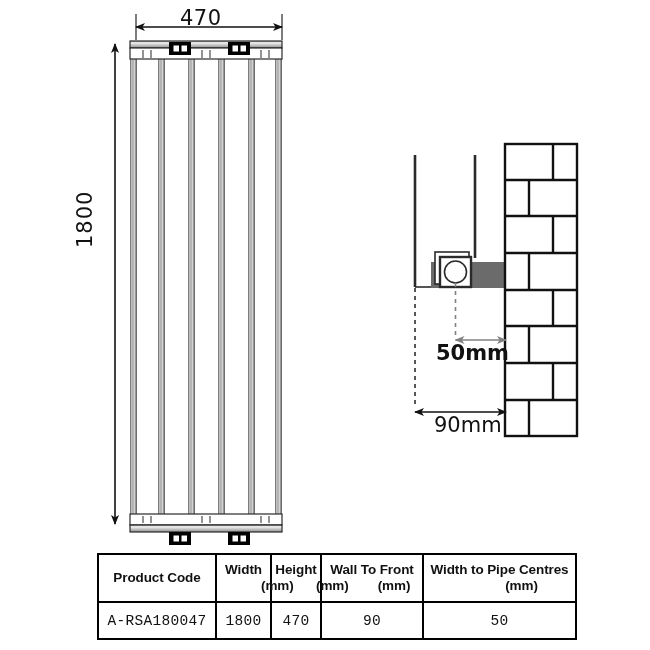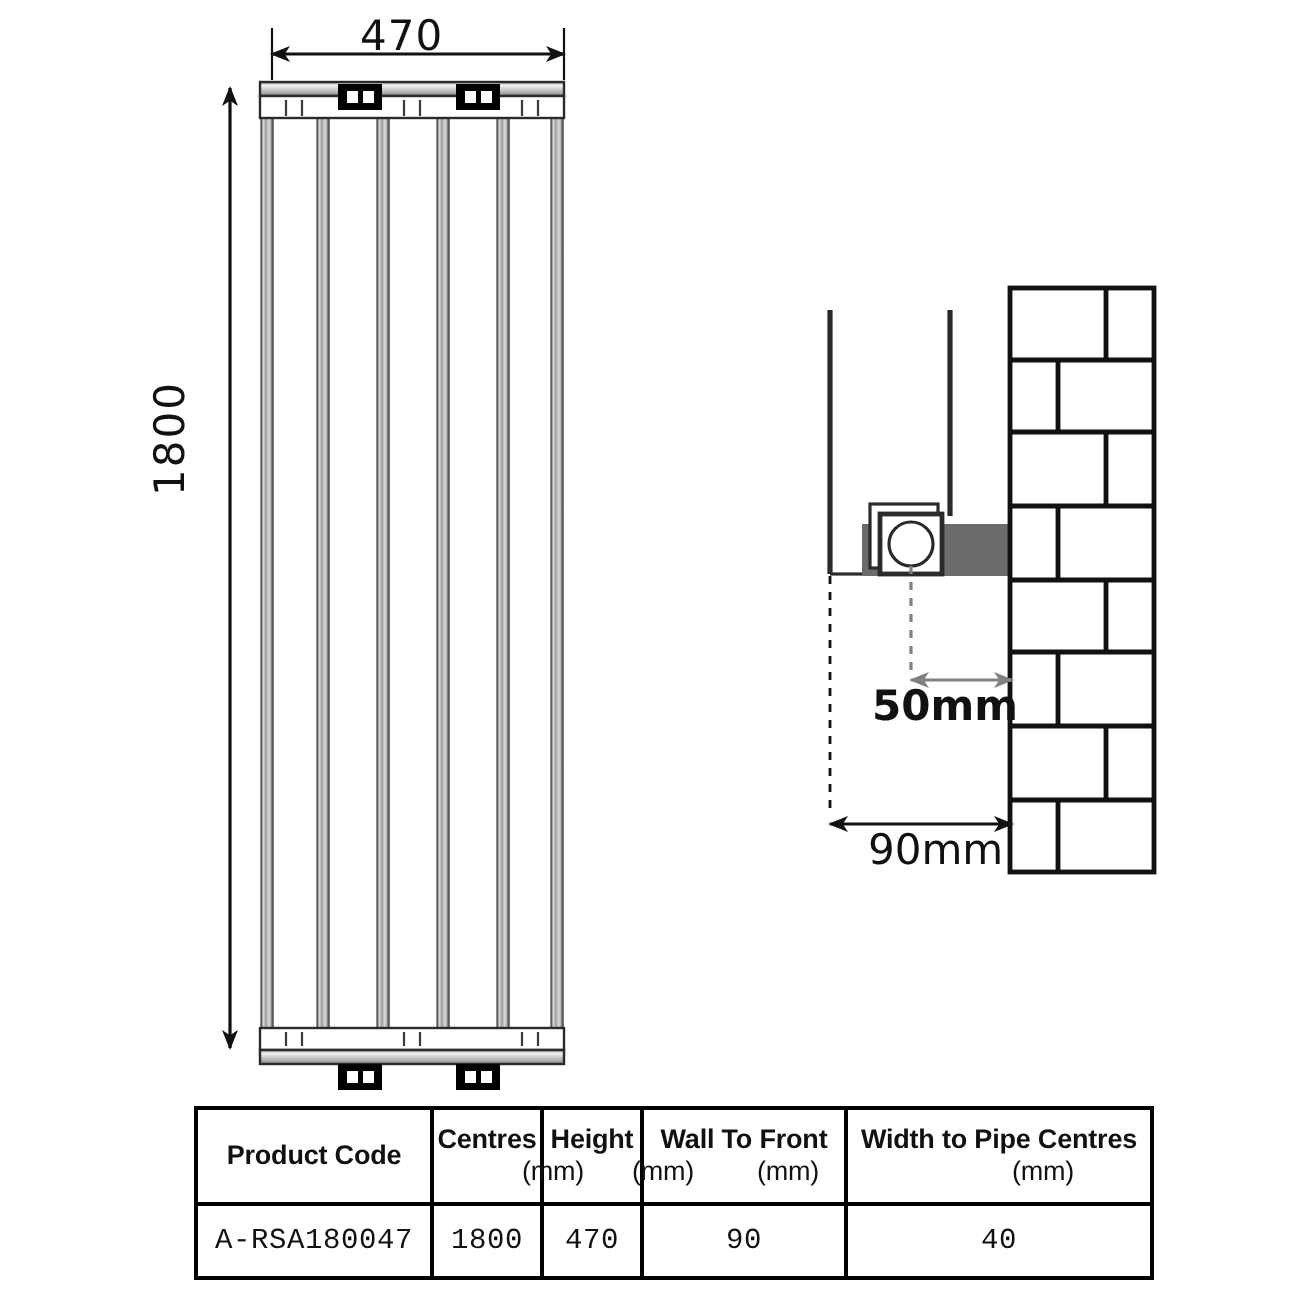--- a/index.html
+++ b/index.html
@@ -54,21 +54,21 @@
     height: 46px;
     letter-spacing: -0.1px;
   }
   table.spec td {
     font-family: Liberation Mono, monospace;
     font-weight: normal;
     font-size: 14.5px;
     height: 35px;
     letter-spacing: 0.3px;
   }
-  .th-sub { display: block; font-weight: normal; margin-left: 44px; }
+  .th-sub { display: block; font-weight: bold; margin-left: 44px; }
   
   .dim-text {
     position: absolute;
     font-family: "DejaVu Sans", sans-serif;
     color: #111111;
     white-space: nowrap;
   }
   #dim-470 {
     left: 168px;
     top: 6px;
@@ -290,21 +290,21 @@
         <col style="width:50px">
         <col style="width:102px">
         <col style="width:153px">
       </colgroup>
       <thead>
         <tr>
           <th>
             <span>Product Code</span>
           </th>
           <th>
-            <span>Centres</span>
+            <span>Width</span>
             <span class="th-sub">(mm)</span>
           </th>
           <th>
             <span>Height</span>
             <span class="th-sub">(mm)</span>
           </th>
           <th>
             <span>Wall To Front</span>
             <span class="th-sub">(mm)</span>
           </th>
@@ -313,19 +313,19 @@
             <span class="th-sub">(mm)</span>
           </th>
         </tr>
       </thead>
       <tbody>
         <tr>
           <td>A-RSA180047</td>
           <td>1800</td>
           <td>470</td>
           <td>90</td>
-          <td>40</td>
+          <td>50</td>
         </tr>
       </tbody>
     </table>
   </div>
 
 </div>
 
 </body></html>

